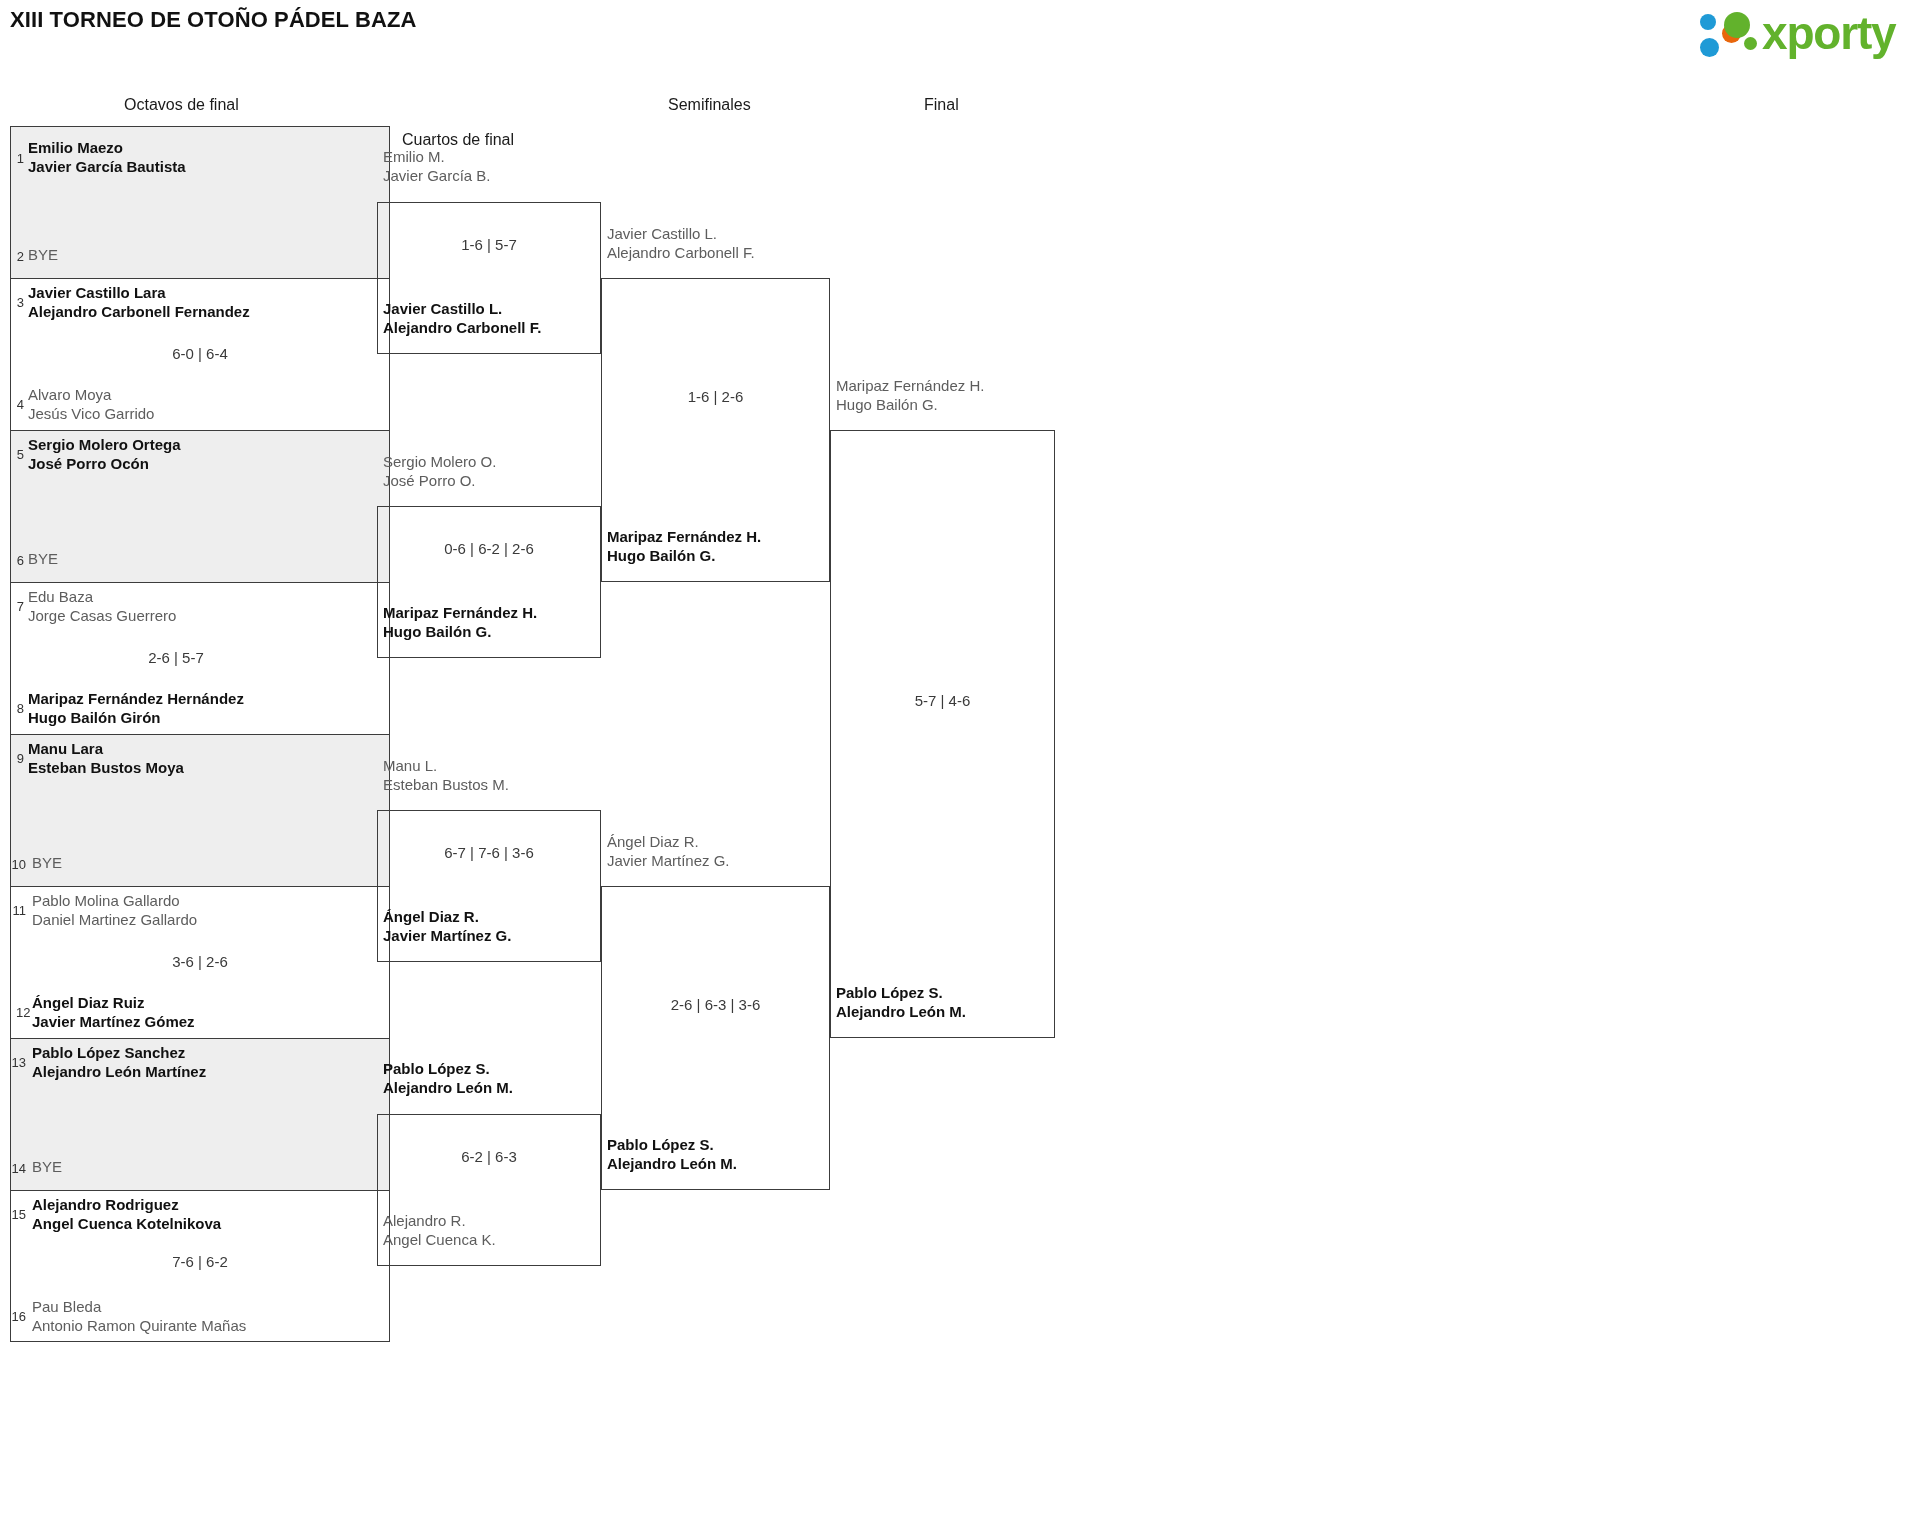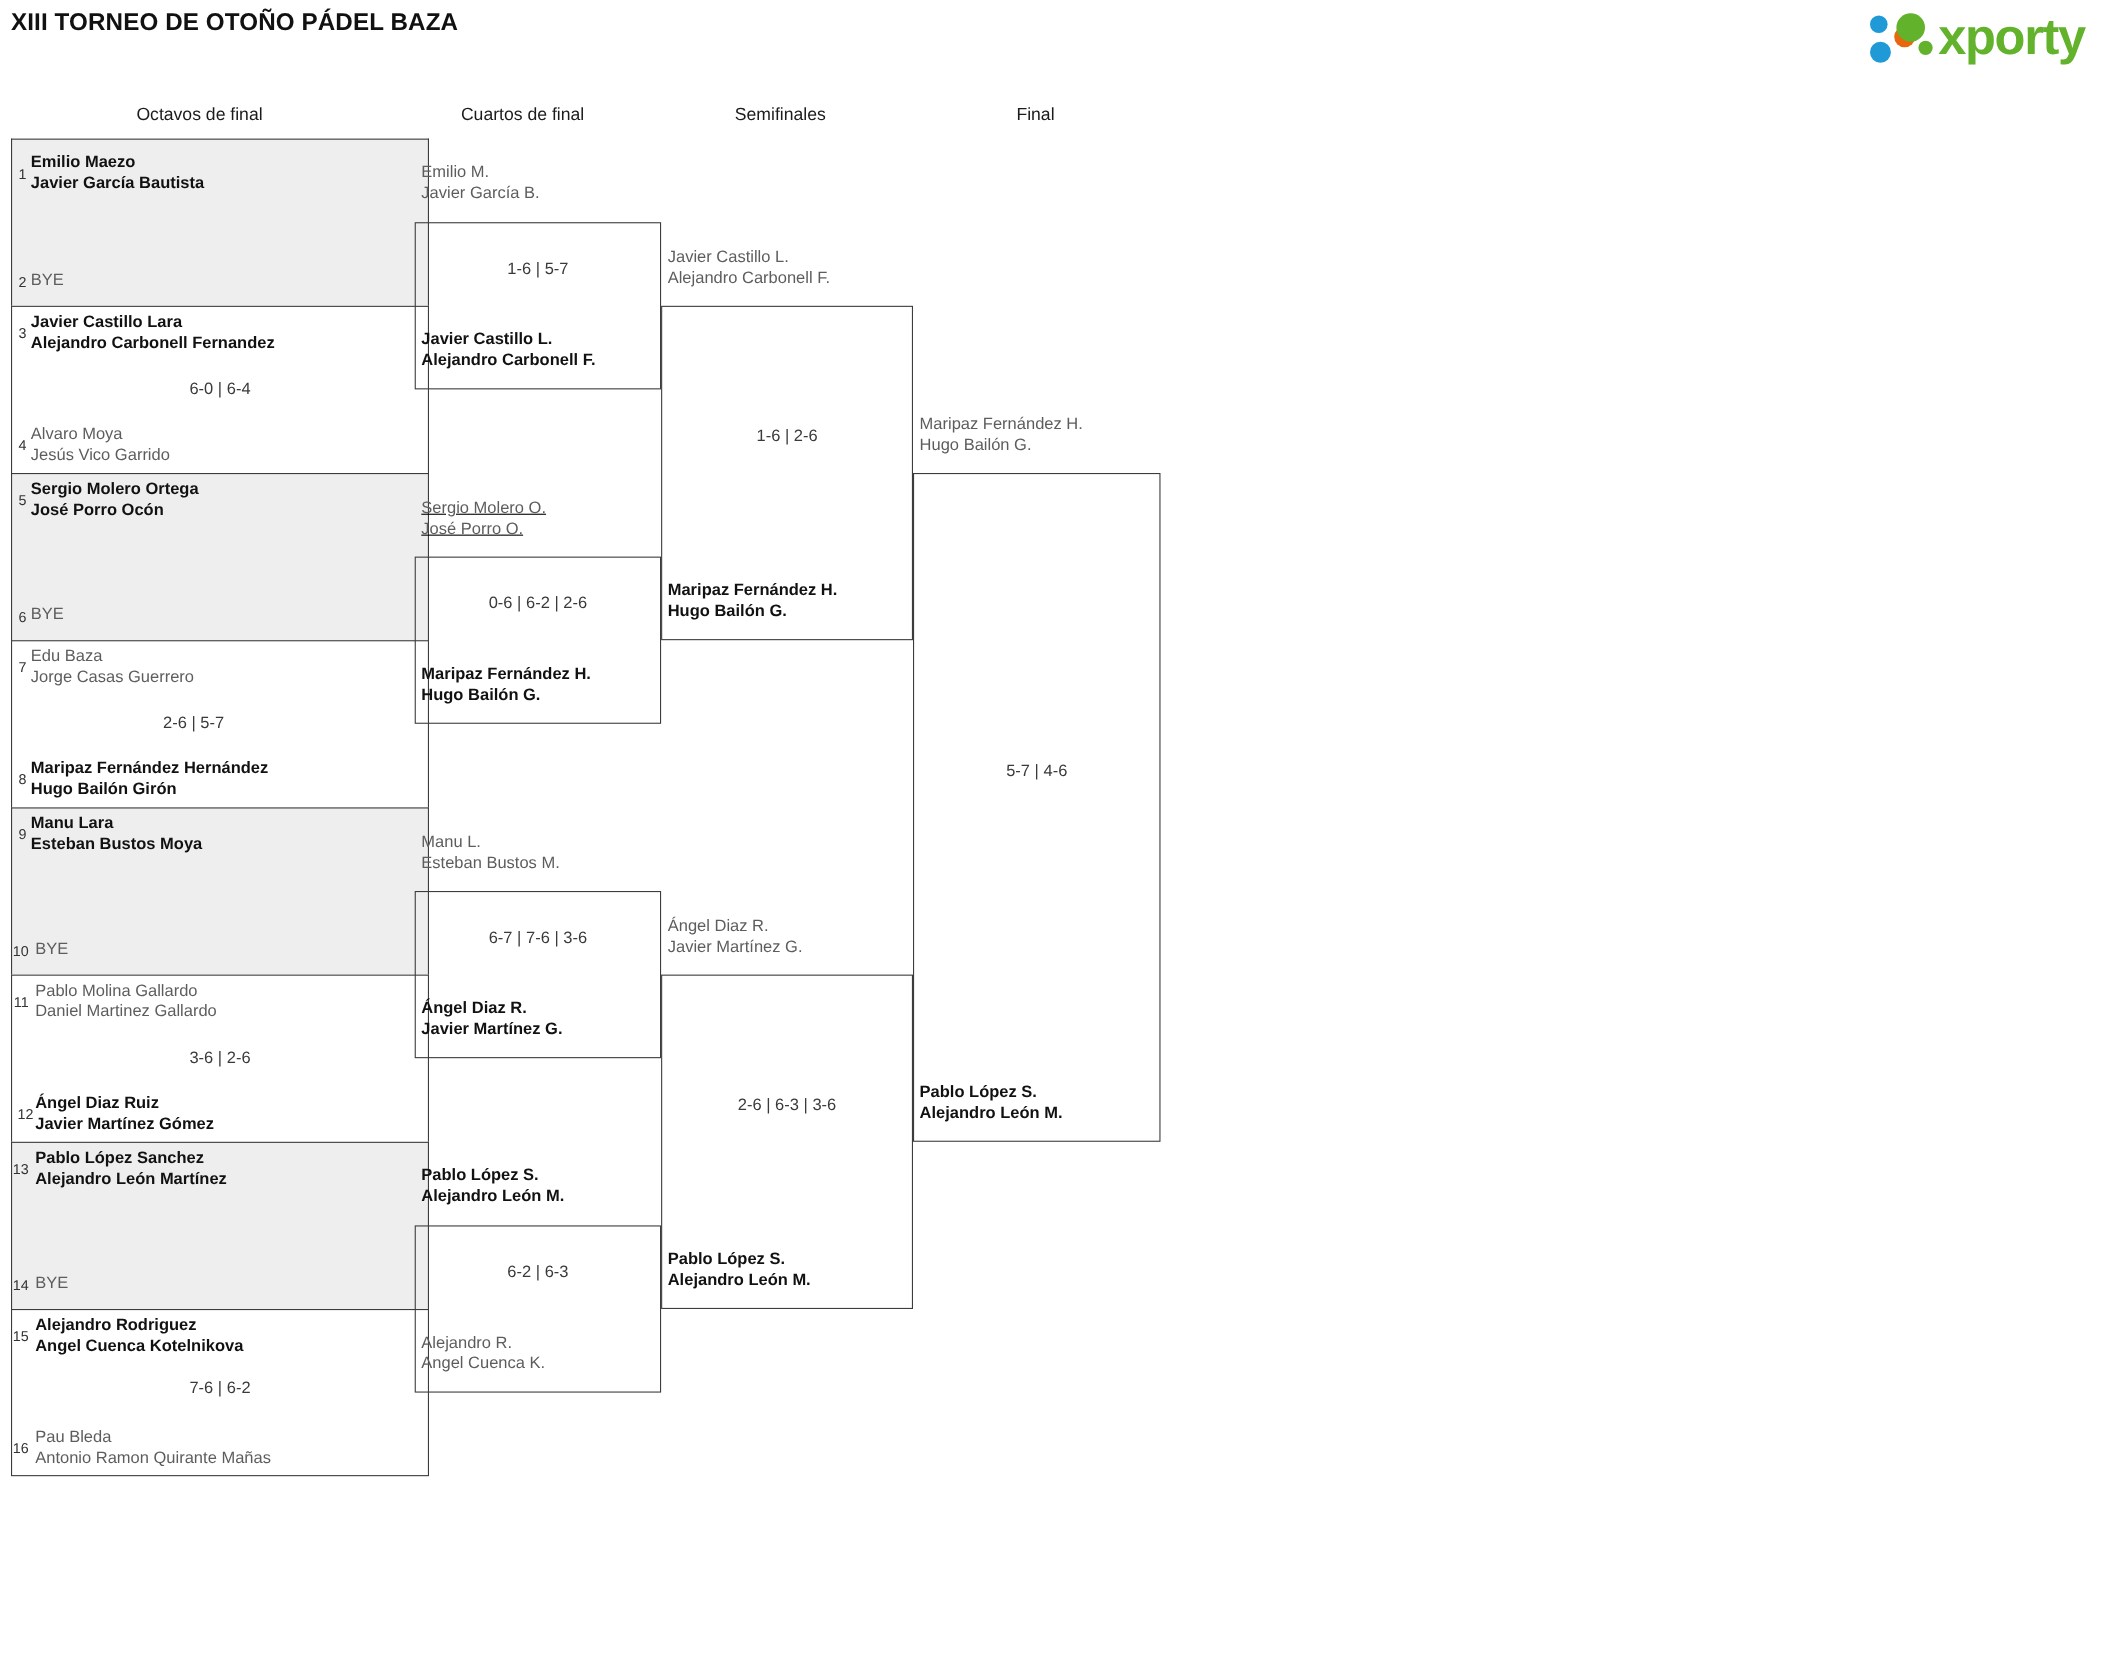--- a/index.html
+++ b/index.html
@@ -87,21 +87,21 @@
       <span class="dot" style="left:0px;  top:2px;  width:16px; height:16px; background:#1f9ad6;"></span>
       <span class="dot" style="left:22px; top:12px; width:19px; height:19px; background:#e8660c;"></span>
       <span class="dot" style="left:0px;  top:26px; width:19px; height:19px; background:#1f9ad6;"></span>
       <span class="dot" style="left:24px; top:0px;  width:26px; height:26px; background:#62b22c;"></span>
       <span class="dot" style="left:44px; top:25px; width:13px; height:13px; background:#62b22c;"></span>
     </div>
     <div class="logo-word">xporty</div>
   </div>
 
   <div class="round-head" style="left:124px;">Octavos de final</div>
-  <div class="round-head" style="left:419px;">Cuartos de final</div>
+  <div class="round-head" style="left:402px;margin-top:35px;">Cuartos de final</div>
   <div class="round-head" style="left:668px;">Semifinales</div>
   <div class="round-head" style="left:924px;">Final</div>
 
   <div class="r1block shade" style="top:126px;  height:152px;"></div>
   <div class="seed" style="left:2px;  top:152px;">1</div>
   <div class="slot" style="left:28px; top:138px;">
     <span class="ln win">Emilio Maezo</span>
     <span class="ln win">Javier García Bautista</span>
   </div>
   <div class="seed" style="left:2px;  top:250px;">2</div>
@@ -199,21 +199,21 @@
     <span class="ln lose">Emilio M.</span>
     <span class="ln lose">Javier García B.</span>
   </div>
   <div class="score" style="left:377px; top:236px; width:224px;">1-6 | 5-7</div>
   <div class="slot" style="left:383px; top:299px;">
     <span class="ln win">Javier Castillo L.</span>
     <span class="ln win">Alejandro Carbonell F.</span>
   </div>
 
   <div class="bbox" style="left:377px; top:506px; width:224px; height:152px;"></div>
-  <div class="slot" style="left:383px; top:452px;text-decoration:underline;">
+  <div class="slot" style="left:383px; top:452px;">
     <span class="ln lose">Sergio Molero O.</span>
     <span class="ln lose">José Porro O.</span>
   </div>
   <div class="score" style="left:377px; top:540px; width:224px;">0-6 | 6-2 | 2-6</div>
   <div class="slot" style="left:383px; top:603px;">
     <span class="ln win">Maripaz Fernández H.</span>
     <span class="ln win">Hugo Bailón G.</span>
   </div>
 
   <div class="bbox" style="left:377px; top:810px; width:224px; height:152px;"></div>

